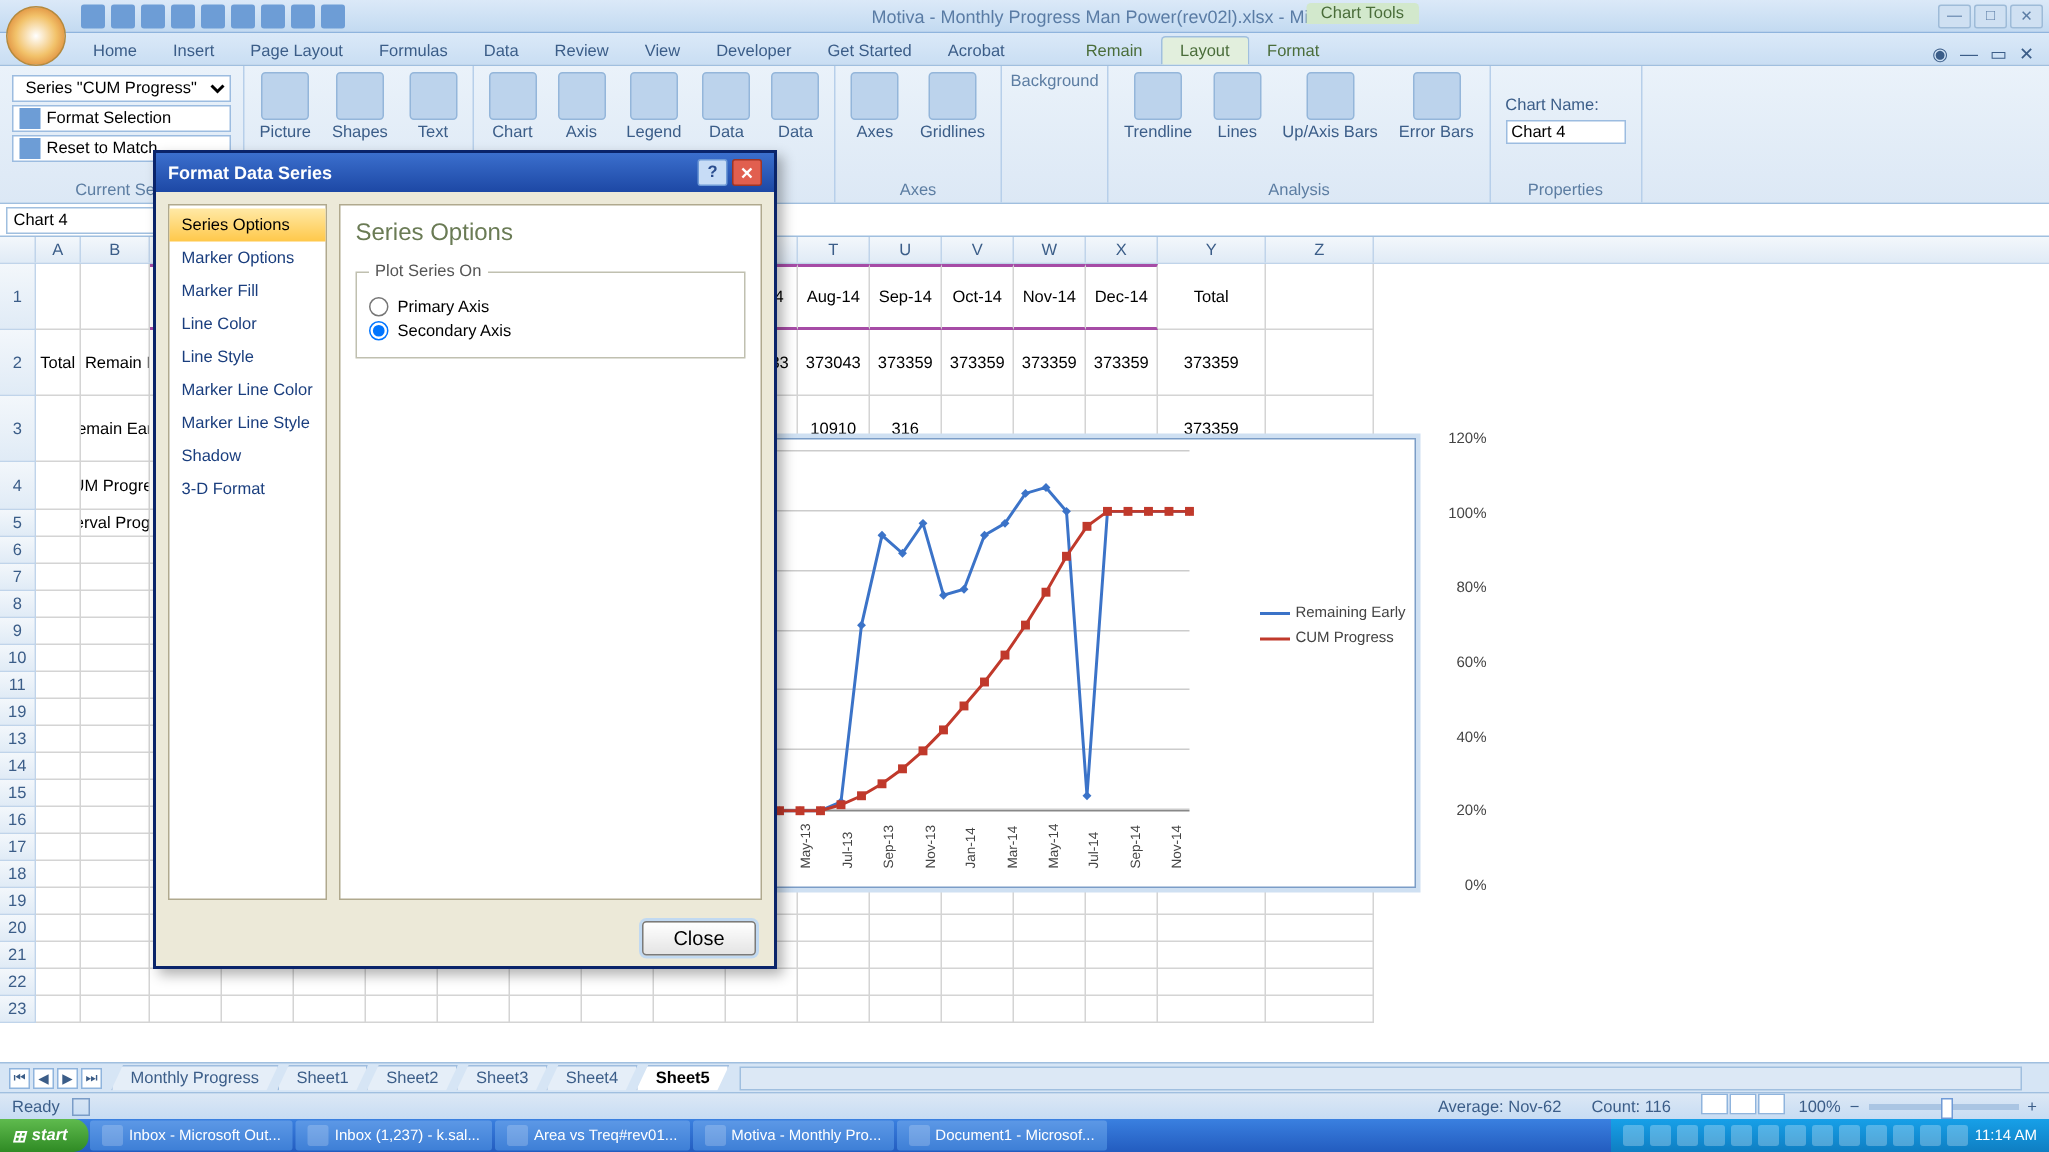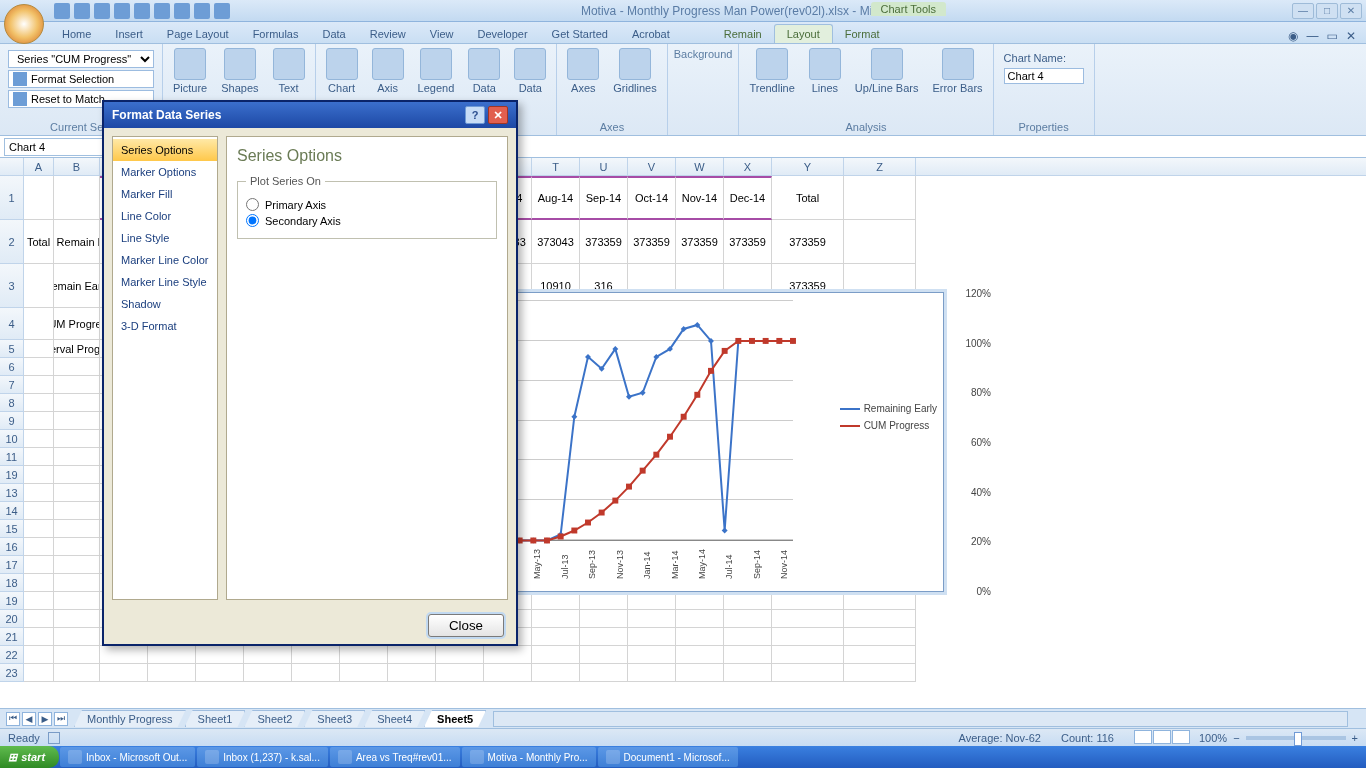--- a/index.html
+++ b/index.html
@@ -234,31 +234,31 @@
       <div class="ritem">
           <div class="ic"></div>
           <span>Trendline</span>
         </div>
       <div class="ritem">
           <div class="ic"></div>
           <span>Lines</span>
         </div>
       <div class="ritem">
           <div class="ic"></div>
-          <span>Up/Line Bars</span>
+          <span>Up/Axis Bars</span>
         </div>
       <div class="ritem">
           <div class="ic"></div>
           <span>Error Bars</span>
         </div>
     </div>
     <div class="glabel">Analysis</div>
   </div>
   <div class="rgroup">
-    <div class="chartname" style="padding:6px 4px;">
+    <div class="chartname" style="padding:6px 4px;margin-top:12px;">
       <div style="color:#3b5d88;font-size:11px;margin-bottom:4px;">Chart Name:</div>
       <input value="Chart 4" style="">
     </div>
     <div class="glabel">Properties</div>
   </div>
 </div>
 
 <div class="fbar">
   <div class="namebox">Chart 4</div>
   <div class="fbtn">✕</div>
@@ -962,13 +962,29 @@
       <span>Area vs Treq#rev01...</span>
     </div>
   <div class="taskbtn">
       <span class="ic"></span>
       <span>Motiva - Monthly Pro...</span>
     </div>
   <div class="taskbtn">
       <span class="ic"></span>
       <span>Document1 - Microsof...</span>
     </div>
+  <div class="tray">
+    <span class="ti"></span>
+      <span class="ti"></span>
+      <span class="ti"></span>
+      <span class="ti"></span>
+      <span class="ti"></span>
+      <span class="ti"></span>
+      <span class="ti"></span>
+      <span class="ti"></span>
+      <span class="ti"></span>
+      <span class="ti"></span>
+      <span class="ti"></span>
+      <span class="ti"></span>
+      <span class="ti"></span>
+    <span>11:14 AM</span>
+  </div>
 </div>
 
 </body></html>

